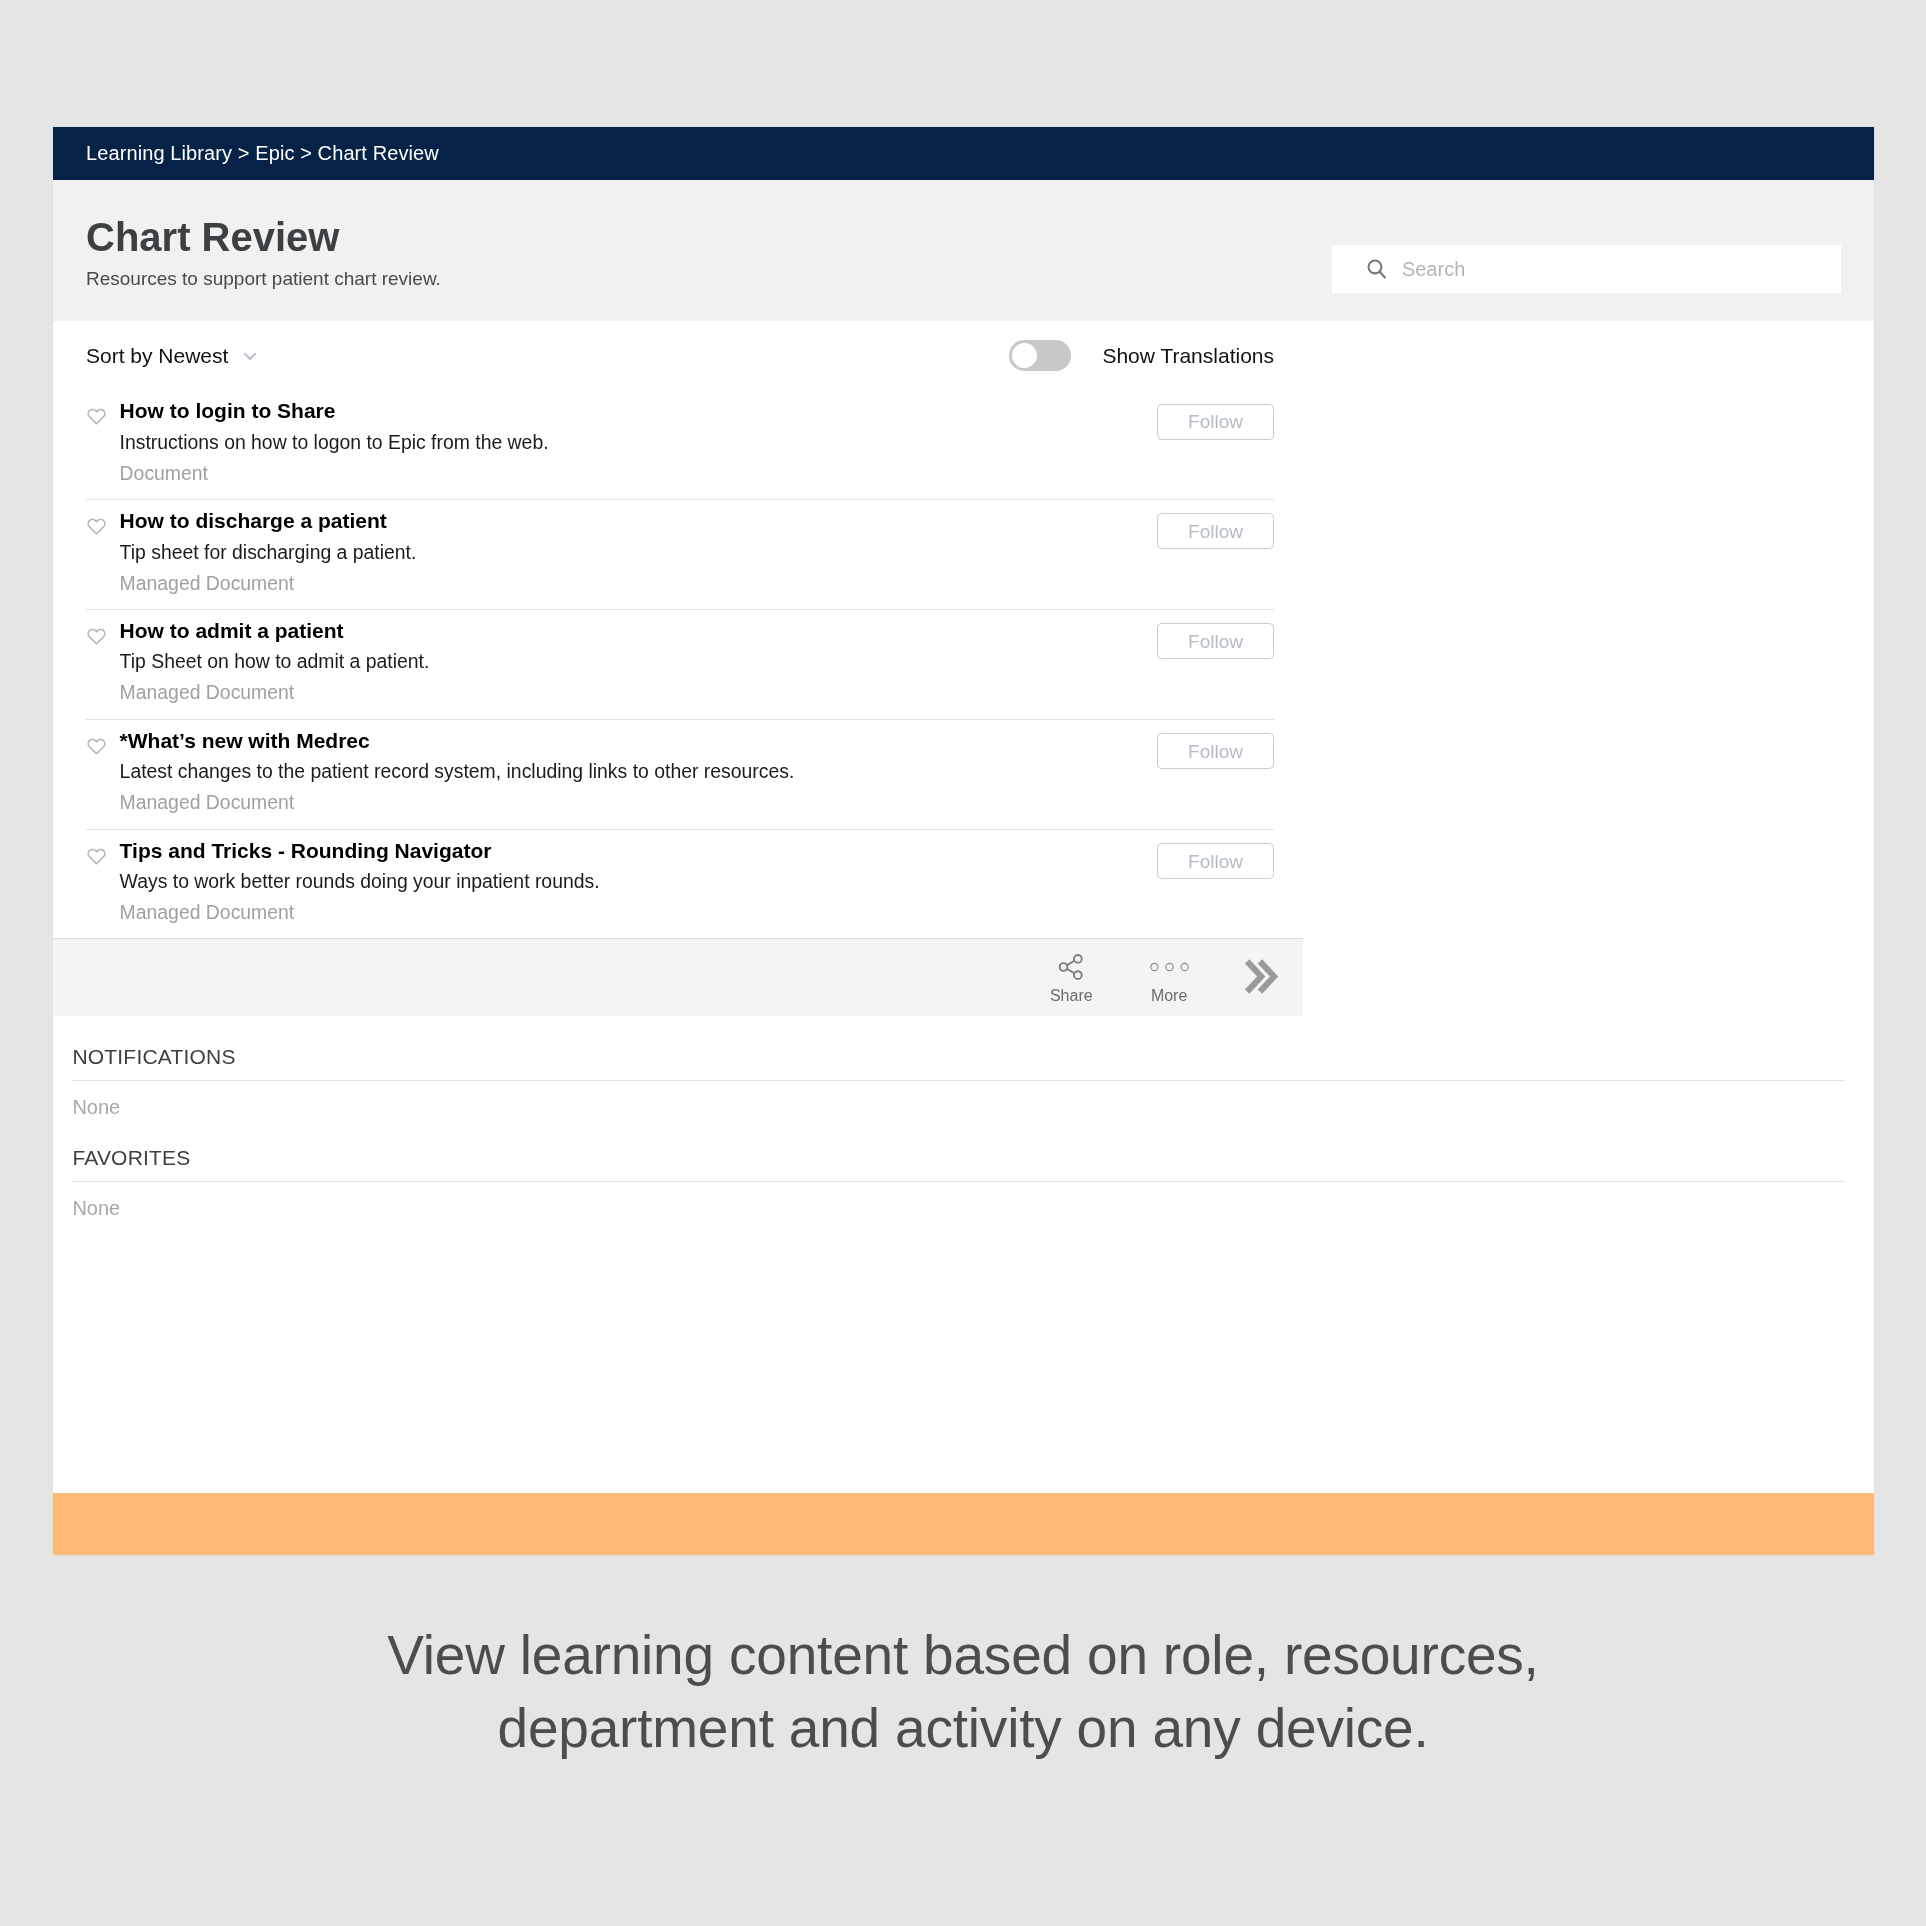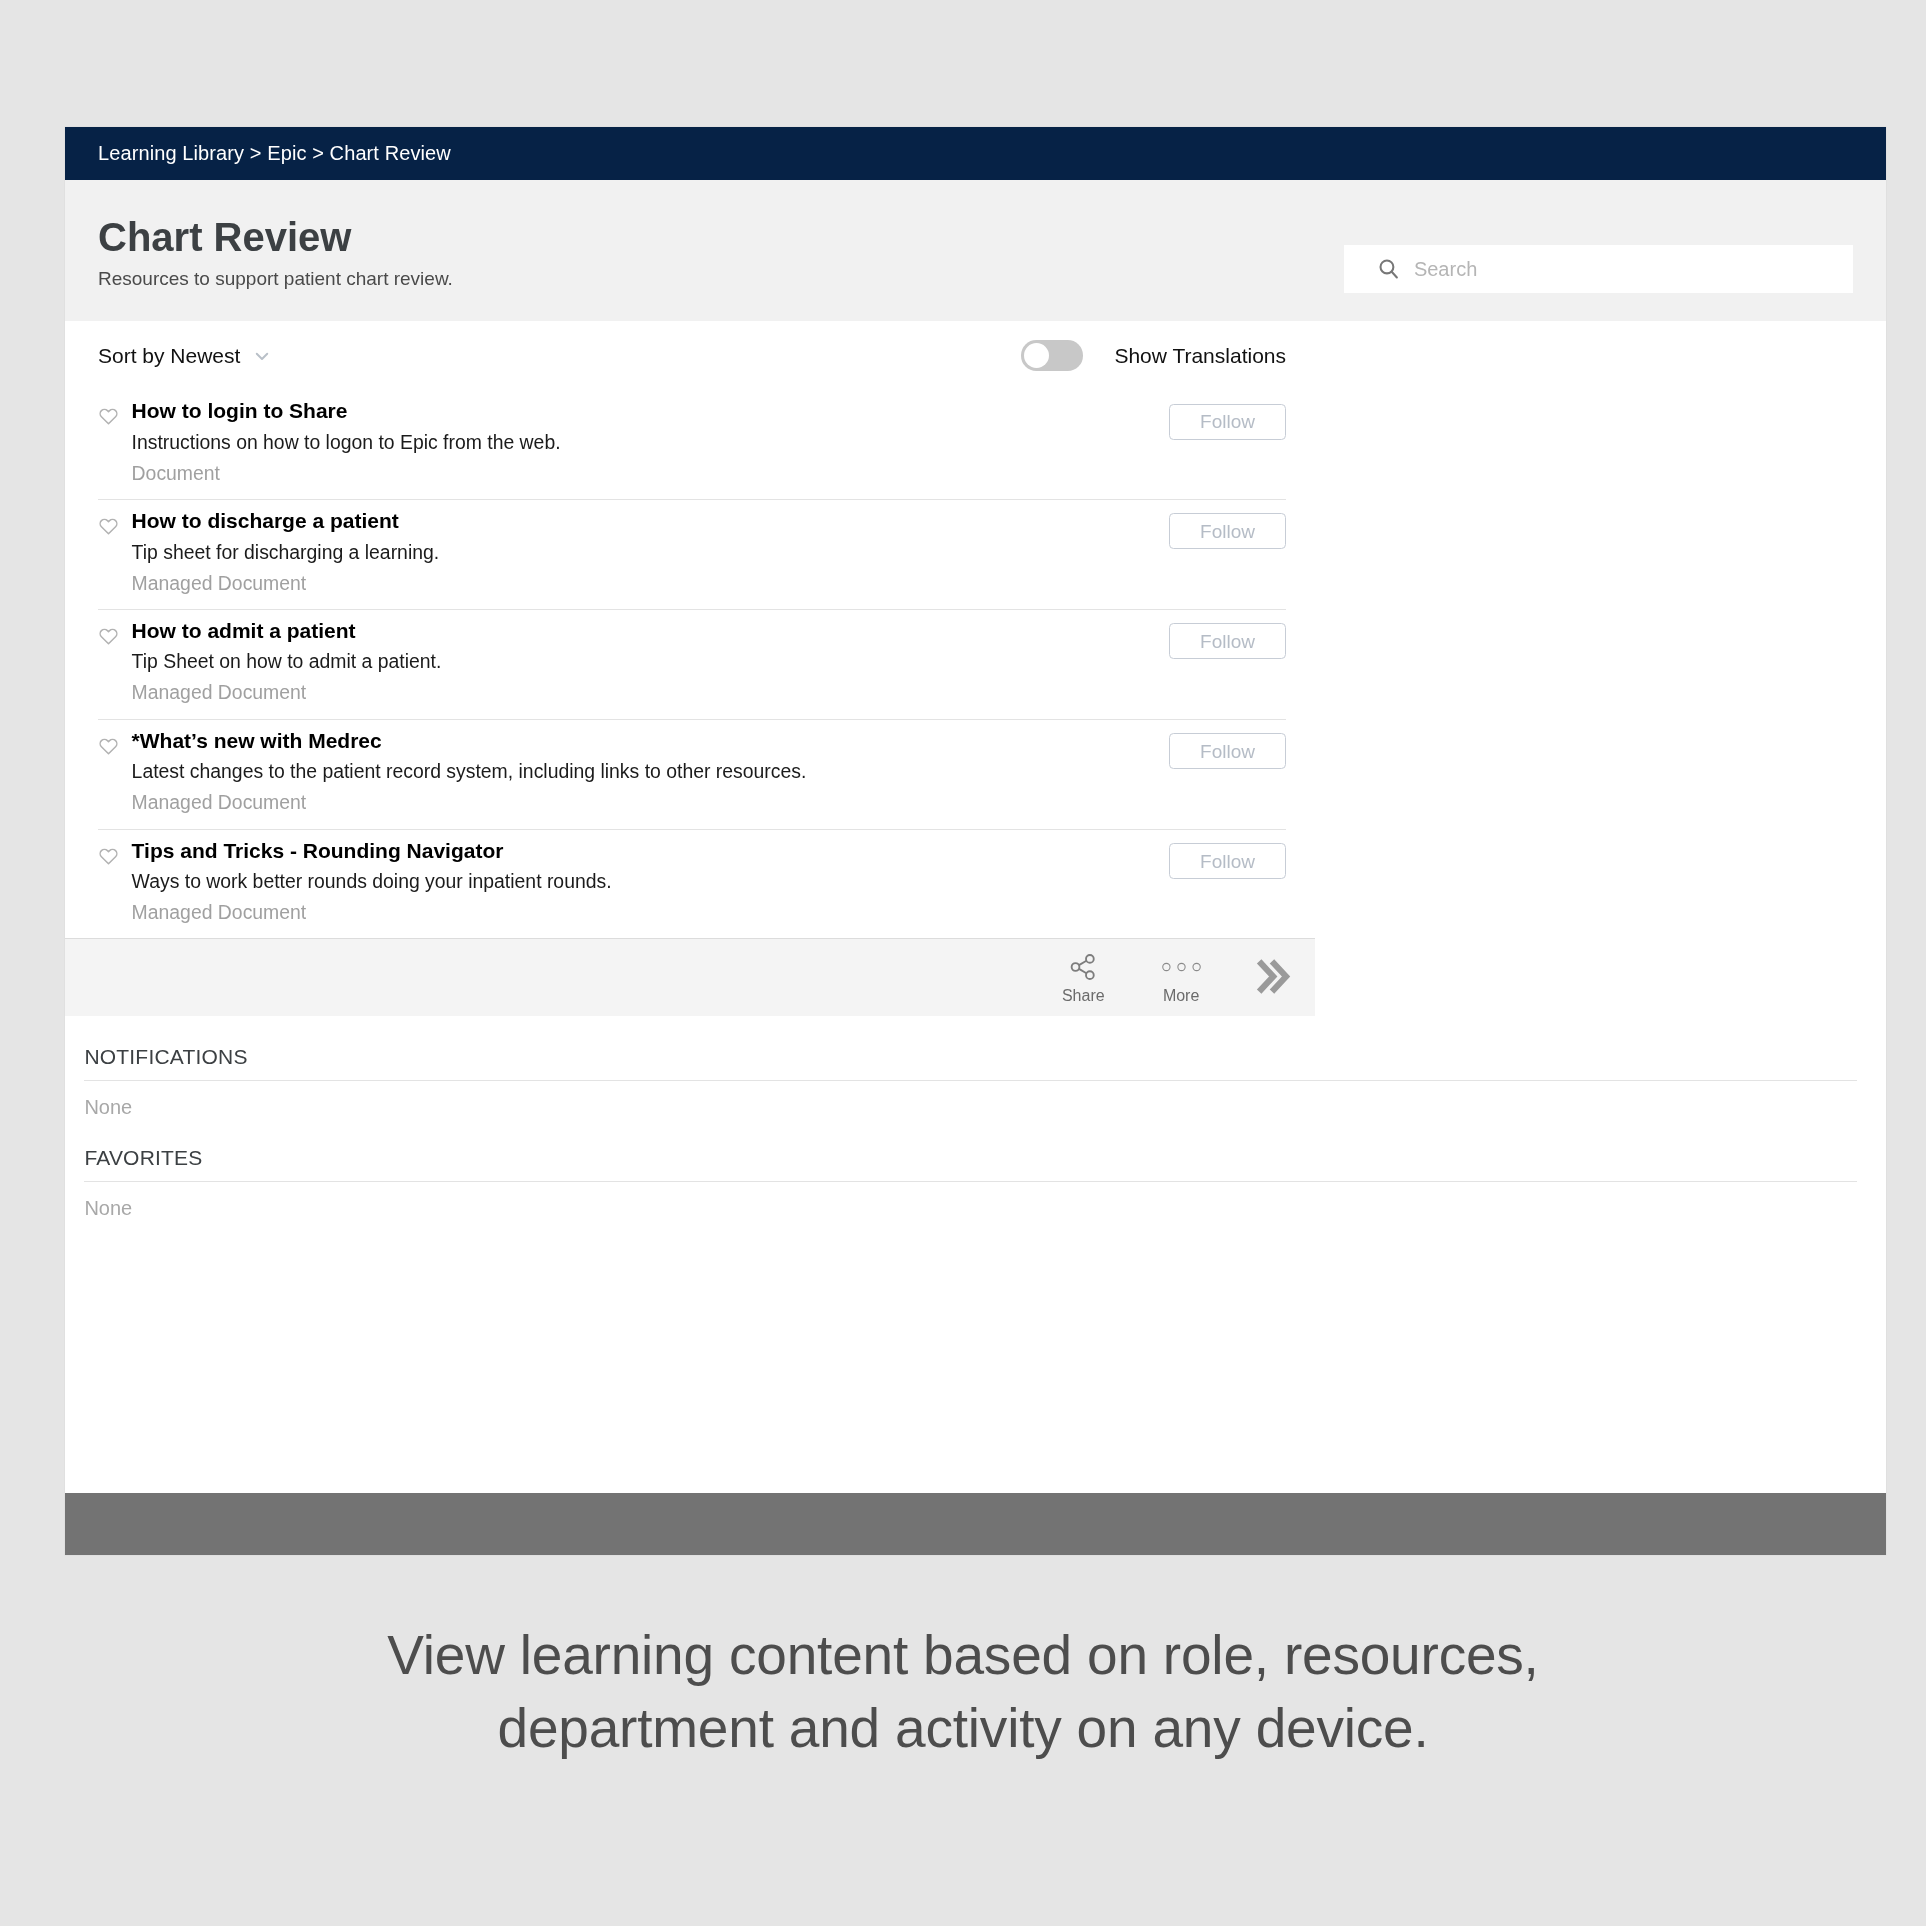--- a/index.html
+++ b/index.html
@@ -11,25 +11,25 @@
     height: 1926px;
     background: #e5e5e5;
     font-family: "Liberation Sans", sans-serif;
     -webkit-font-smoothing: antialiased;
     overflow: hidden;
   }
 
   
   .app-card {
     position: absolute;
-    left: 65px;
+    left: 53px;
     top: 127px;
     width: 1821px;
     height: 1428px;
-    background: #737373;
+    background: #fdba74;
     box-shadow: 0 0 0 0.5px rgba(0,0,0,0.04);
   }
 
   
   .breadcrumb-bar {
     height: 53px;
     background: #062246;
     display: flex;
     align-items: center;
     padding-left: 33px;
@@ -370,21 +370,21 @@
           </div>
           <button class="follow-button">Follow</button>
         </div>
 
         <div class="resource-row">
           <svg class="heart-icon" viewBox="0 0 24 24">
             <path d="M12 20.3 3.9 12.2a4.9 4.9 0 0 1 0-6.9 4.9 4.9 0 0 1 6.9 0L12 6.5l1.2-1.2a4.9 4.9 0 0 1 6.9 0 4.9 4.9 0 0 1 0 6.9z" fill="none" stroke="#b2b2b2" stroke-width="1.7" stroke-linejoin="round"></path>
           </svg>
           <div class="resource-text">
             <div class="resource-title">How to discharge a patient</div>
-            <div class="resource-desc">Tip sheet for discharging a learning.</div>
+            <div class="resource-desc">Tip sheet for discharging a patient.</div>
             <div class="resource-type">Managed Document</div>
           </div>
           <button class="follow-button">Follow</button>
         </div>
 
         <div class="resource-row">
           <svg class="heart-icon" viewBox="0 0 24 24">
             <path d="M12 20.3 3.9 12.2a4.9 4.9 0 0 1 0-6.9 4.9 4.9 0 0 1 6.9 0L12 6.5l1.2-1.2a4.9 4.9 0 0 1 6.9 0 4.9 4.9 0 0 1 0 6.9z" fill="none" stroke="#b2b2b2" stroke-width="1.7" stroke-linejoin="round"></path>
           </svg>
           <div class="resource-text">

